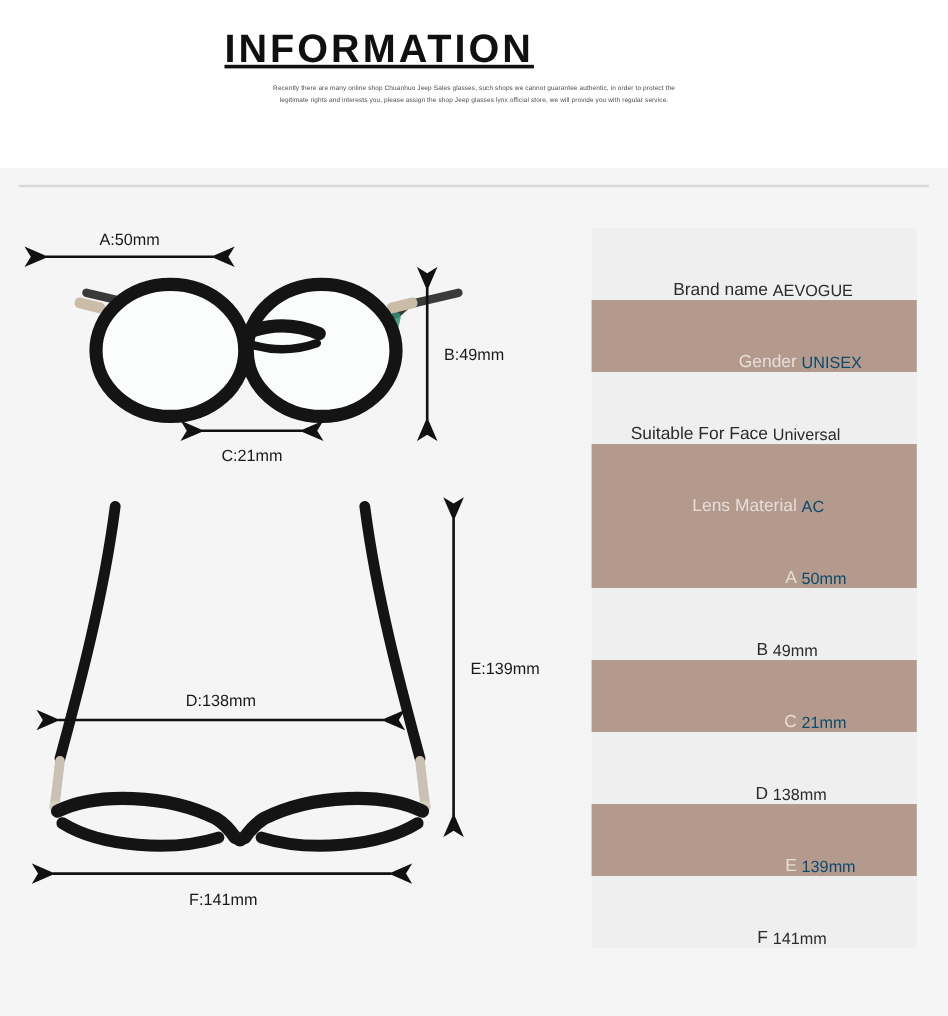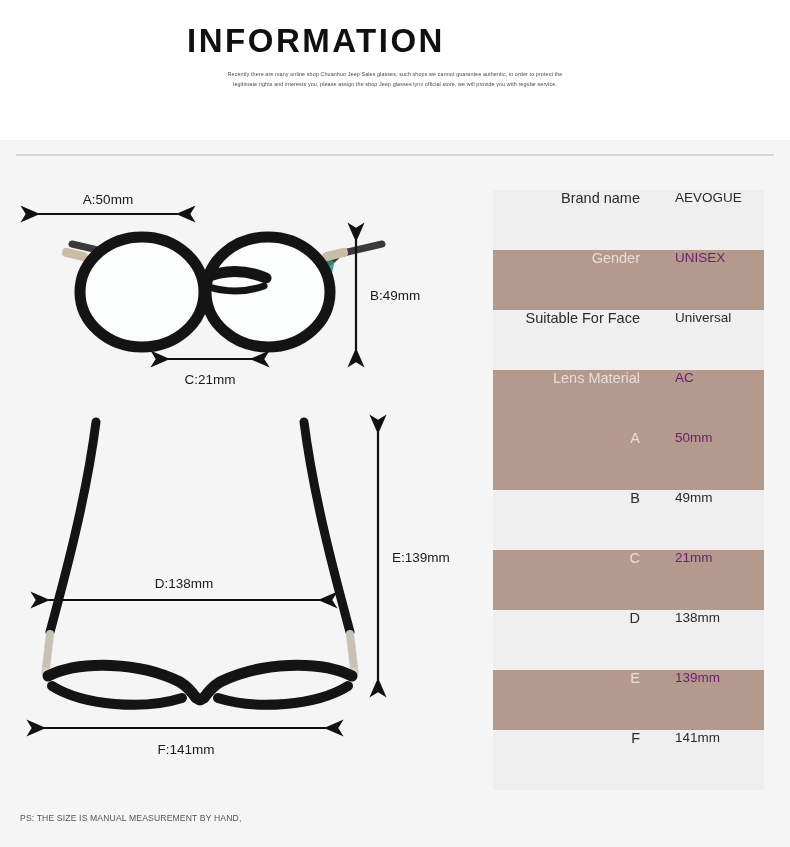--- a/index.html
+++ b/index.html
@@ -16,20 +16,21 @@
     position:absolute; left:0; top:0; width:790px; height:140px;
     background:#ffffff;
   }
   .page-title {
     position:absolute; left:0; top:22px; width:632px;
     text-align:center;
     font-size:33px;
     font-weight:700;
     letter-spacing:2.5px;
     color:#101010;
+    text-decoration:underline;
   }
   .intro {
     position:absolute; left:218px; top:70px; width:354px;
     text-align:center;
     font-size:5.4px;
     line-height:9.6px;
     color:#4a4a4a;
     letter-spacing:.1px;
   }
 
@@ -62,44 +63,44 @@
     color:#555555;
     letter-spacing:.15px;
   }
 
   
   .spec-table {
     position:absolute; left:493px; top:190px; width:271px;
   }
   .spec-row {
     display:flex;
-    align-items:flex-start;
+    align-items:flex-end;
     height:60px;
     width:271px;
   }
   .spec-row.light { background:#efefef; }
   .spec-row.dark  { background:#b39a8c; }
 
   .spec-label {
     width:147px;
     text-align:right;
     padding-right:0px;
     font-size:14.5px;
     color:#2b2b2b;
     white-space:nowrap;
   }
-  .spec-row.dark .spec-label { color:#e6ded8; }
+  .spec-row.dark .spec-label { color:#e6ded8;margin-left:24px; }
 
   .spec-value {
-    margin-left:35px;
+    margin-left:4px;
     font-size:13.5px;
     color:#2b2b2b;
     white-space:nowrap;
   }
-  .spec-row.dark .spec-value { color:#701a75; }
+  .spec-row.dark .spec-value { color:#0c4a6e; }
 </style>
 </head>
 <body>
 
 <div class="header">
   <div class="page-title">INFORMATION</div>
   <div class="intro">Recently there are many online shop Chuanhuo Jeep Sales glasses, such shops we cannot guarantee authentic, in order to protect the legitimate rights and interests you, please assign the shop Jeep glasses lynx official store, we will provide you with regular service.</div>
 </div>
 
 <div class="body-panel"></div>
@@ -176,21 +177,20 @@
       <line x1="358" y1="22" x2="358" y2="270" stroke="#111" stroke-width="2.2" marker-start="url(#bhL)" marker-end="url(#bhR)"></line>
       <text x="372" y="152" font-family="Liberation Sans, sans-serif" font-size="13.5" fill="#1a1a1a">E:139mm</text>
 
       <line x1="24" y1="318" x2="306" y2="318" stroke="#111" stroke-width="2.2" marker-start="url(#bhL)" marker-end="url(#bhR)"></line>
       <text x="166" y="344" font-family="Liberation Sans, sans-serif" font-size="13.5" fill="#1a1a1a" text-anchor="middle">F:141mm</text>
     </svg>
   </div>
 </div>
 
 <div class="footnote">
-  <div>PS: THE SIZE IS MANUAL MEASUREMENT BY HAND,</div>
 </div>
 
 <div class="spec-table">
   <div class="spec-row light">
     <div class="spec-label">Brand name</div>
     <div class="spec-value">AEVOGUE</div>
   </div>
   <div class="spec-row dark">
     <div class="spec-label">Gender</div>
     <div class="spec-value">UNISEX</div>

